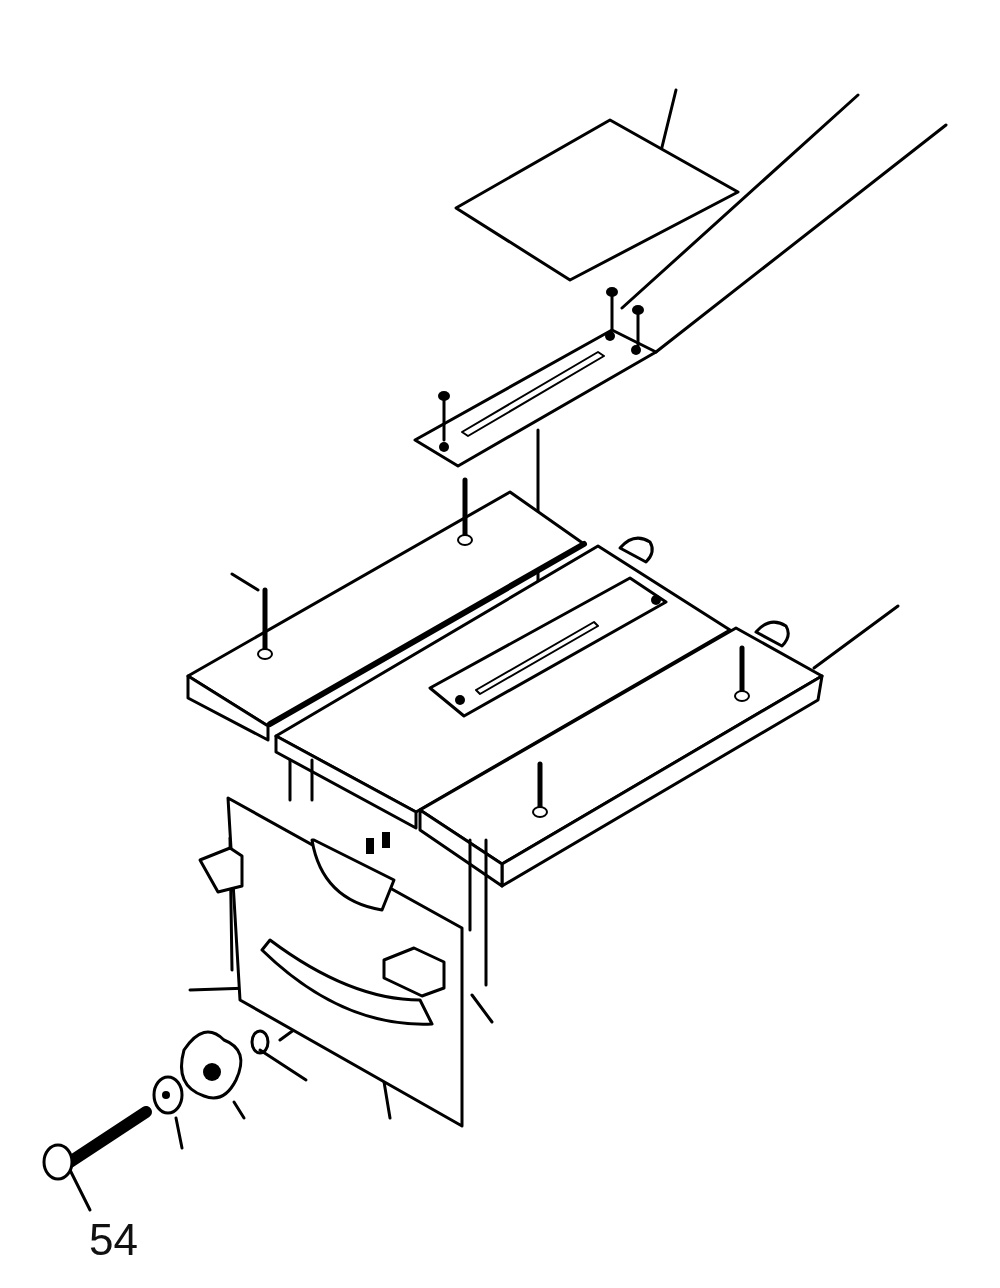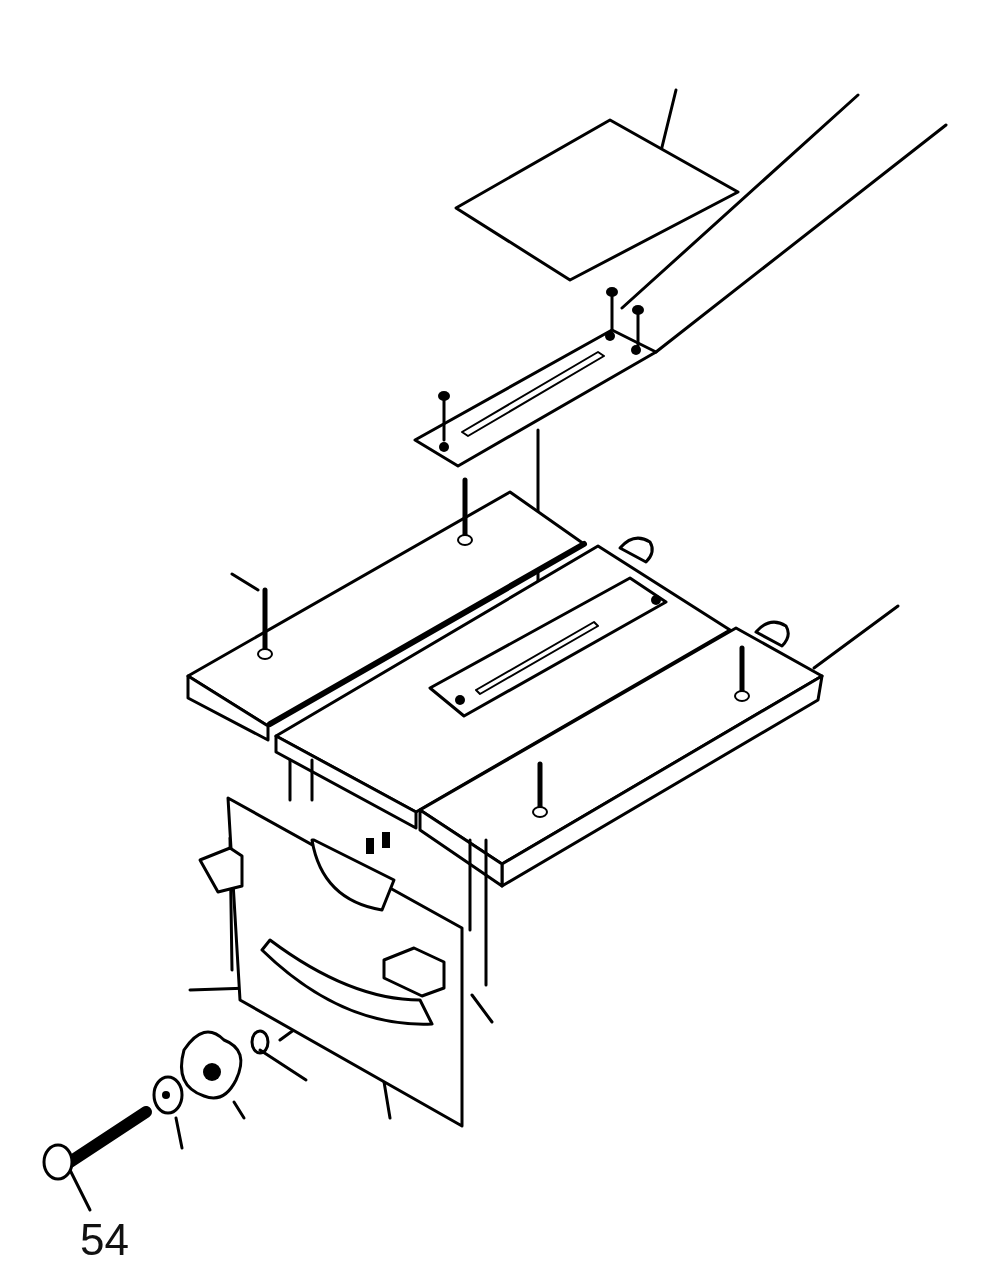--- a/index.html
+++ b/index.html
@@ -105,13 +105,13 @@
     <ellipse cx="260" cy="1042" rx="8" ry="11" class="ln"></ellipse>
     <path class="ln fillw" d="M184,1050 q20,-30 40,-10 q26,10 12,40 q-12,24 -32,16 q-30,-10 -20,-46 z"></path>
     <circle cx="212" cy="1072" r="9" class="fillk"></circle>
     <ellipse cx="168" cy="1095" rx="14" ry="18" class="ln fillw"></ellipse>
     <circle cx="166" cy="1095" r="4" class="fillk"></circle>
     <line x1="70" y1="1162" x2="146" y2="1112" style="stroke:#000;stroke-width:12;stroke-linecap:round"></line>
     <ellipse cx="58" cy="1162" rx="14" ry="17" class="ln fillw"></ellipse>
   </g>
 </svg>
 
-<div class="part-label" style="left:80px;top:1218px;">54</div>
+<div class="part-label" style="left:89px;top:1218px;">54</div>
 
 </body></html>

